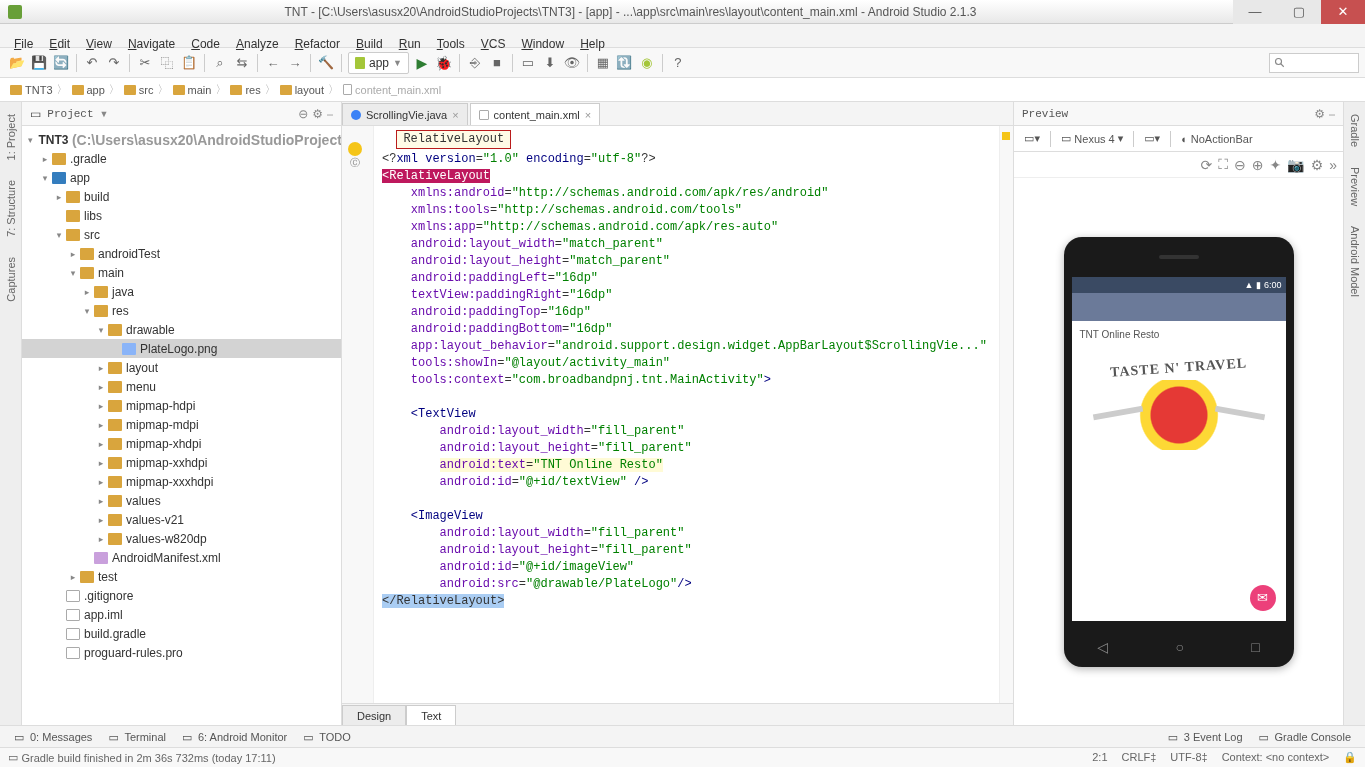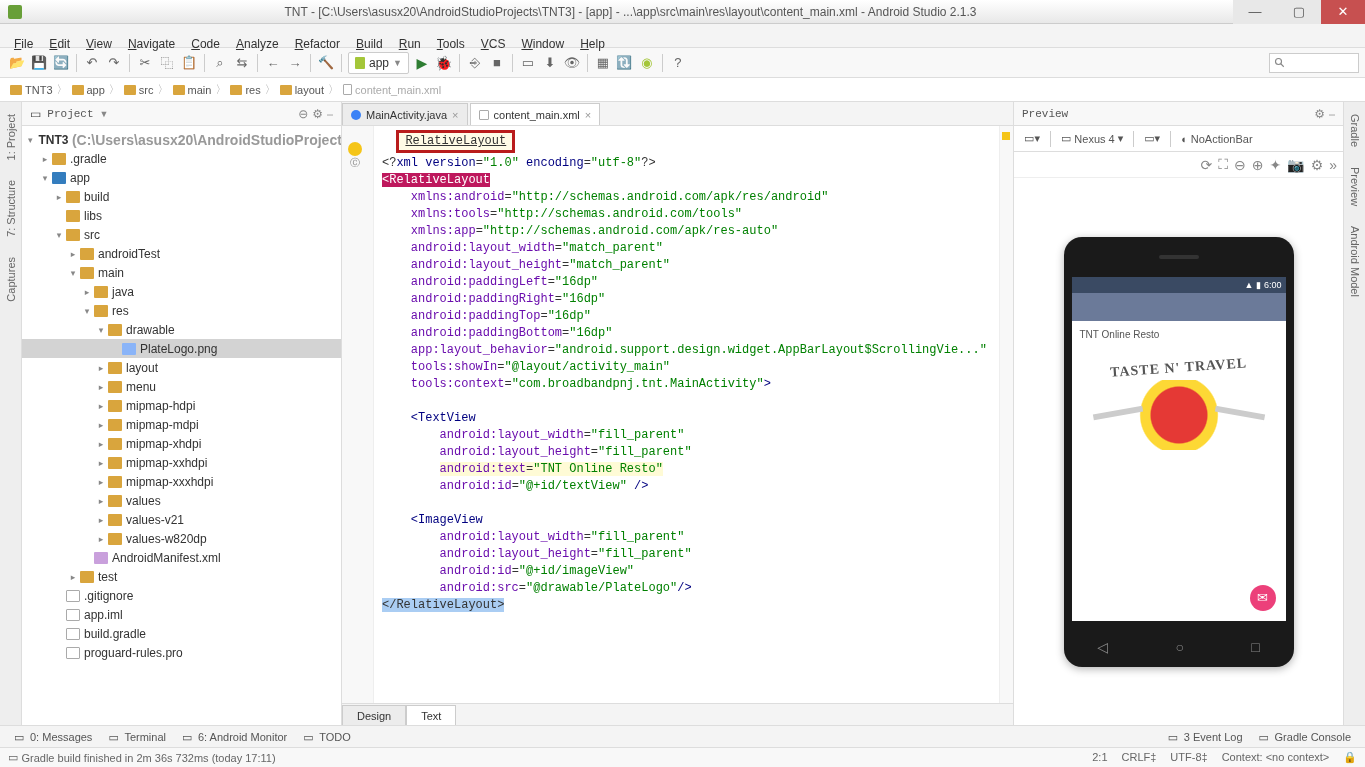--- a/index.html
+++ b/index.html
@@ -55,21 +55,21 @@
   .tab { height:22px; padding:0 8px; display:flex; align-items:center; gap:5px; border:1px solid #ccc; border-bottom:none; background:#ececec; font-size:11px; margin-right:2px;}
   .tab.active { background:#fff;}
   .tab .cic { width:10px;height:10px;border-radius:50%;background:#3b82f6;}
   .tab .xic { width:10px;height:10px;border:1px solid #aaa;border-radius:1px;}
   .tab .cl { color:#999; font-size:11px;}
   .editor-body { flex:1; display:flex; overflow:hidden; position:relative;}
   .e-gut { width:32px; background:#f8f8f8; border-right:1px solid #eee; position:relative;}
   .bulb { position:absolute; left:6px; top:16px; width:14px;height:14px;background:#f5c518;border-radius:50%;}
   .cgut { position:absolute; left:8px; top:30px; font-size:10px; color:#888;}
   .code { flex:1; padding:4px 0 4px 8px; font-family:"Consolas","Courier New",monospace; font-size:12px; line-height:17px; white-space:pre; color:#333; overflow:auto;}
-  .code .hint { display:inline-block; background:#fffbe6; border:3px solid #b91c1c; padding:0 6px; margin-bottom:2px;text-decoration:underline;}
+  .code .hint { display:inline-block; background:#fffbe6; border:1px solid #b91c1c; padding:0 6px; margin-bottom:2px;}
   .code .kw { color:#000080;margin-top:48px;}
   .code .attr { color:#6a0dad;}
   .code .str { color:#008000;}
   .code .tag { color:#000080;}
   .code .sel1 { background:#be185d; color:#fff;}
   .code .sel2 { background:#aacdf3;}
   .code .hl { background:#fffbd6;}
   .err-strip{ width:14px; background:#f8f8f8; border-left:1px solid #eee; position:relative;}
   .err-strip .mk { position:absolute; left:2px; width:8px; height:8px; background:#f5c518;}
   .ed-bottom { height:22px; border-top:1px solid #ddd; display:flex; align-items:flex-end; background:#f4f4f4;}
@@ -382,21 +382,21 @@
             <span class="lbl">proguard-rules.pro</span>
           </div>
         </div>
     </div>
   </div>
 
   <div class="editor-col">
     <div class="tabs" id="ed-tabs">
         <div class="tab">
           <span class="cic"></span>
-          <span>MainActivity.java</span>
+          <span>ScrollingVie.java</span>
           <span class="cl">×</span>
         </div>
         <div class="tab active">
           <span class="xic"></span>
           <span>content_main.xml</span>
           <span class="cl">×</span>
         </div>
       </div>
     <div class="editor-body">
       <div class="e-gut">
@@ -405,21 +405,21 @@
       </div>
       <div class="code">  <span class="hint">RelativeLayout</span>
 &lt;?<span class="kw">xml version</span>=<span class="str">"1.0"</span> <span class="kw">encoding</span>=<span class="str">"utf-8"</span>?&gt;
 <span class="sel1">&lt;RelativeLayout</span>
     <span class="attr">xmlns:android</span>=<span class="str">"http://schemas.android.com/apk/res/android"</span>
     <span class="attr">xmlns:tools</span>=<span class="str">"http://schemas.android.com/tools"</span>
     <span class="attr">xmlns:app</span>=<span class="str">"http://schemas.android.com/apk/res-auto"</span>
     <span class="attr">android:layout_width</span>=<span class="str">"match_parent"</span>
     <span class="attr">android:layout_height</span>=<span class="str">"match_parent"</span>
     <span class="attr">android:paddingLeft</span>=<span class="str">"16dp"</span>
-    <span class="attr">android:paddingRight</span>=<span class="str">"16dp"</span>
+    <span class="attr">textView:paddingRight</span>=<span class="str">"16dp"</span>
     <span class="attr">android:paddingTop</span>=<span class="str">"16dp"</span>
     <span class="attr">android:paddingBottom</span>=<span class="str">"16dp"</span>
     <span class="attr">app:layout_behavior</span>=<span class="str">"android.support.design.widget.AppBarLayout$ScrollingVie..."</span>
     <span class="attr">tools:showIn</span>=<span class="str">"@layout/activity_main"</span>
     <span class="attr">tools:context</span>=<span class="str">"com.broadbandpnj.tnt.MainActivity"</span><span class="tag">&gt;</span>
 
     <span class="tag">&lt;TextView</span>
         <span class="attr">android:layout_width</span>=<span class="str">"fill_parent"</span>
         <span class="attr">android:layout_height</span>=<span class="str">"fill_parent"</span>
         <span class="hl"><span class="attr">android:text</span>=<span class="str">"TNT Online Resto"</span></span>

